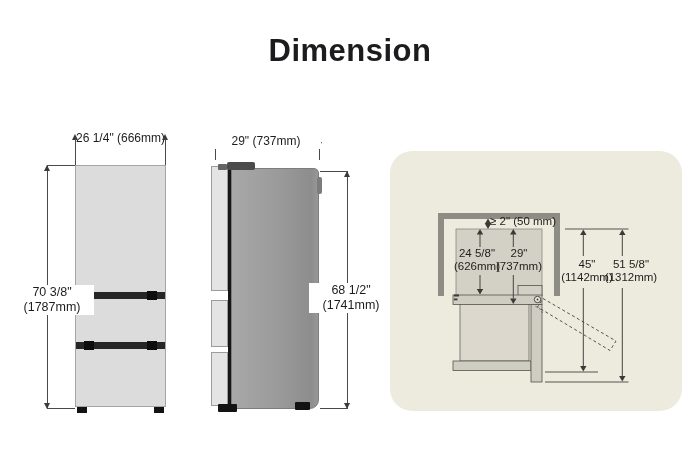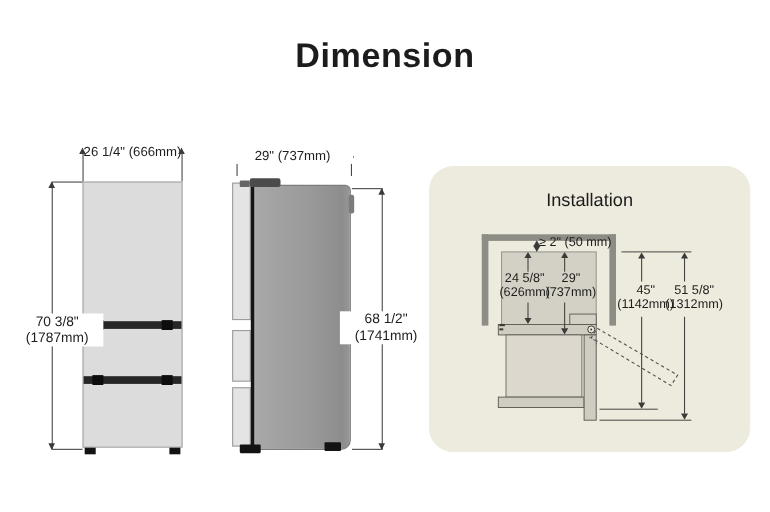--- a/index.html
+++ b/index.html
@@ -90,21 +90,20 @@
 <div class="arr-up" style="left:343.7px;top:171px;"></div>
 <div class="arr-down" style="left:343.7px;top:403px;"></div>
 <div class="hline" style="left:320px;top:171px;width:27px;"></div>
 <div class="hline" style="left:320px;top:408px;width:27px;"></div>
 <div class="dim-text onwhite" style="left:309px;top:283px;width:80px;font-size:12.5px;">
   <div>68 1/2"</div>
   <div>(1741mm)</div>
 </div>
 
 <div class="card">
-  <div class="card-title">Installation</div>
 
   <svg width="292" height="260" viewBox="0 0 292 260">
 
     <rect x="48" y="62" width="122" height="6" fill="#8d8d85"></rect>
     <rect x="48" y="62" width="6" height="83" fill="#8d8d85"></rect>
     <rect x="164" y="62" width="6" height="83" fill="#8d8d85"></rect>
 
     <rect x="66" y="78" width="86" height="67" fill="#d3d0c5" stroke="#8b8b83" stroke-width="0.8"></rect>
 
     <rect x="128" y="134.5" width="24" height="10" fill="#d3d0c5" stroke="#54534d" stroke-width="0.8"></rect>

